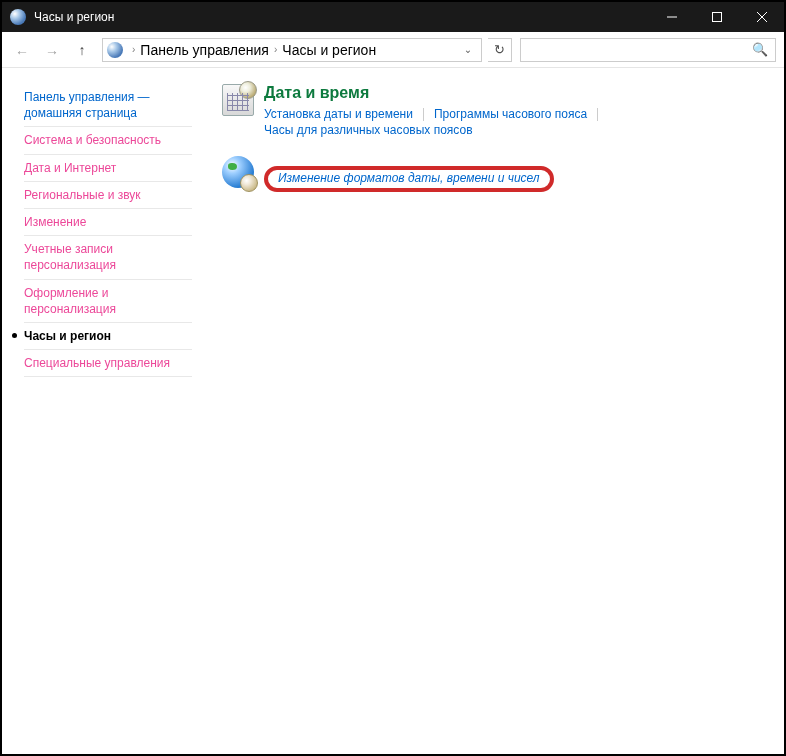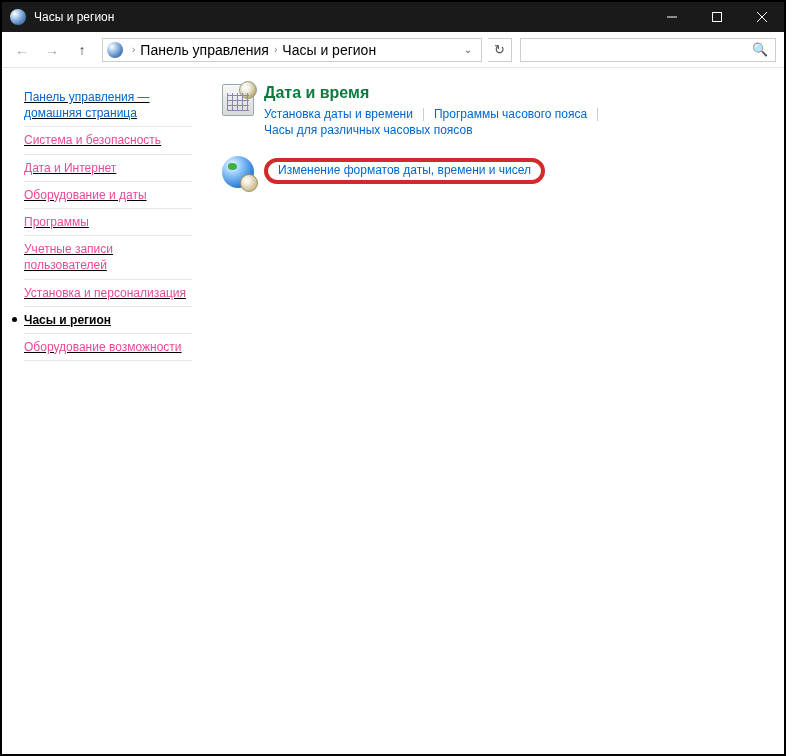--- a/index.html
+++ b/index.html
@@ -102,21 +102,20 @@
   }
   .search-icon { color: #606060; font-size: 13px; }
   .content {
     flex: 1;
     display: flex;
     background: #fff;
   }
   .sidebar {
     width: 200px;
     padding: 16px 10px 10px 22px;
-    text-decoration: underline;
   }
   .sidebar-item {
     font-size: 12px;
     color: #ec4899;
     padding: 5px 0;
     border-bottom: 1px solid #e8e8e8;
     line-height: 1.35;
     cursor: pointer;
   }
   .sidebar-item.home { color: #0066cc; }
@@ -211,22 +210,23 @@
   }
   .link-divider {
     width: 1px; height: 13px;
     background: #ccc;
     margin: 0 10px;
   }
   .highlight-box {
     border: 4px solid #d02a2a;
     border-radius: 14px;
     padding: 1px 10px 3px 10px;
-    margin-top: 2px;
+    margin-top: 10px;
     display: inline-block;
+    font-style: italic;
   }
 </style>
 </head>
 <body>
 
 <div class="window">
 
   <div class="titlebar">
     <div class="titlebar-icon"></div>
     <div class="titlebar-title">Часы и регион</div>
@@ -270,26 +270,26 @@
       <span class="search-icon">🔍</span>
     </div>
   </div>
 
   <div class="content">
 
     <div class="sidebar">
       <div class="sidebar-item home">Панель управления — домашняя страница</div>
       <div class="sidebar-item">Система и безопасность</div>
       <div class="sidebar-item">Дата и Интернет</div>
-      <div class="sidebar-item">Оборудование и даты</div>
-      <div class="sidebar-item">Программы</div>
-      <div class="sidebar-item">Учетные записи пользователей</div>
-      <div class="sidebar-item">Установка и персонализация</div>
+      <div class="sidebar-item">Региональные и звук</div>
+      <div class="sidebar-item">Изменение</div>
+      <div class="sidebar-item">Учетные записи персонализация</div>
+      <div class="sidebar-item">Оформление и персонализация</div>
       <div class="sidebar-item active">Часы и регион</div>
-      <div class="sidebar-item">Оборудование возможности</div>
+      <div class="sidebar-item">Специальные управления</div>
     </div>
 
     <div class="main">
 
       <div class="section">
         <div class="section-icon icon-calendar"></div>
         <div class="section-body">
           <div class="section-title">Дата и время</div>
           <div class="section-links">
             <span class="section-link">Установка даты и времени</span>

